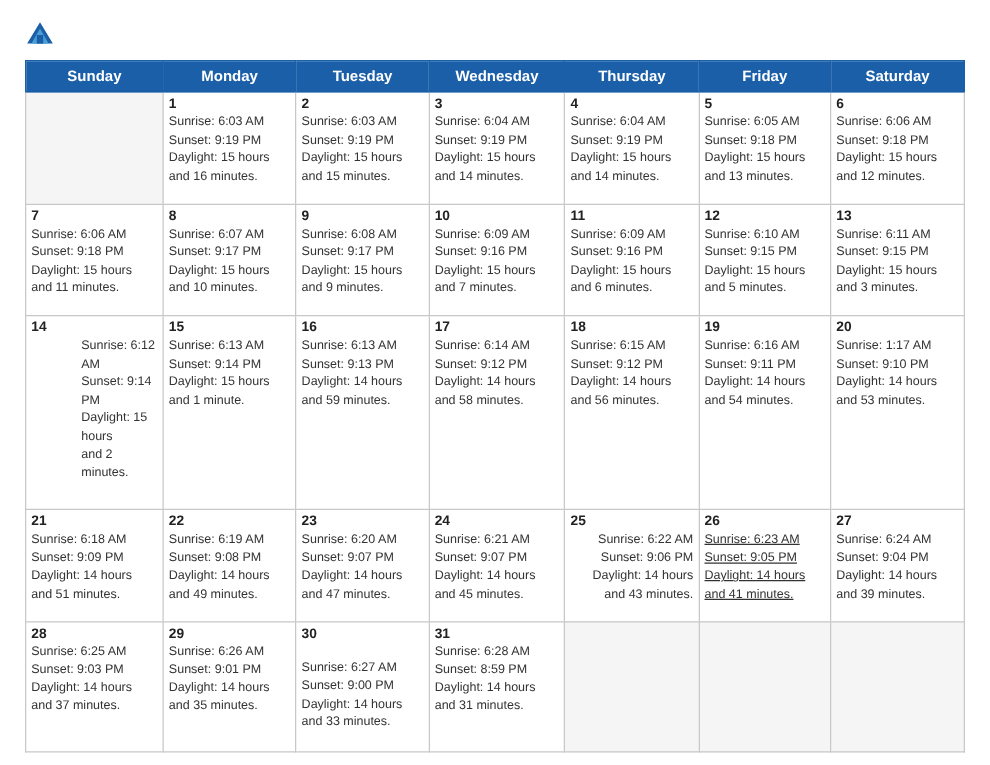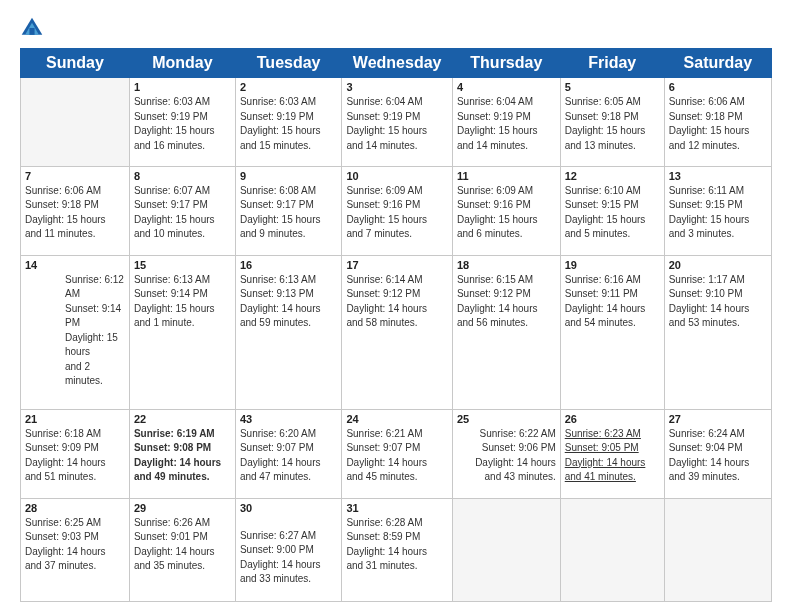--- a/index.html
+++ b/index.html
@@ -61,21 +61,21 @@
       color: #333;
     }
     table {
       width: 100%;
       border-collapse: collapse;
       flex: 1;
     }
     th {
       background-color: #1a5fa8;
       color: #fff;
-      font-size: 16px;
+      font-size: 12px;
       font-weight: bold;
       padding: 5px 4px;
       text-align: center;
       border: 1px solid #1a5fa8;
     }
     td {
       border: 1px solid #c8c8c8;
       vertical-align: top;
       padding: 3px 4px;
       font-size: 9.5px;
@@ -286,27 +286,27 @@
         <tr>
           <td>
             <span class="day-num">21</span>
             <div class="day-info" style="white-space: pre-line;">Sunrise: 6:18 AM
 Sunset: 9:09 PM
 Daylight: 14 hours
 and 51 minutes.</div>
           </td>
           <td>
             <span class="day-num">22</span>
-            <div class="day-info" style="white-space: pre-line; font-weight: bold;">Sunrise: 6:19 AM
+            <div class="day-info" style="white-space: pre-line;">Sunrise: 6:19 AM
 Sunset: 9:08 PM
 Daylight: 14 hours
 and 49 minutes.</div>
           </td>
           <td>
-            <span class="day-num">43</span>
+            <span class="day-num">23</span>
             <div class="day-info" style="white-space: pre-line;">Sunrise: 6:20 AM
 Sunset: 9:07 PM
 Daylight: 14 hours
 and 47 minutes.</div>
           </td>
           <td>
             <span class="day-num">24</span>
             <div class="day-info" style="white-space: pre-line;">Sunrise: 6:21 AM
 Sunset: 9:07 PM
 Daylight: 14 hours

